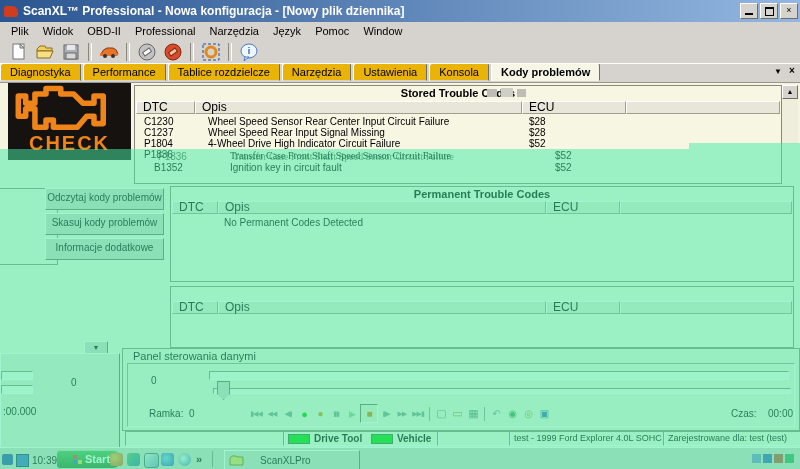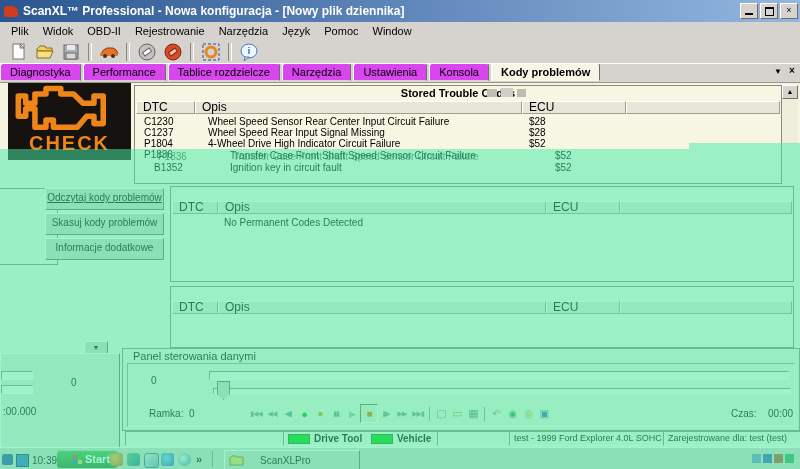--- a/index.html
+++ b/index.html
@@ -23,42 +23,42 @@
   .menu-item{padding:13px 7px;}
 
   
   #toolbar{left:0;top:40px;width:800px;height:23px;display:flex;align-items:center;padding-left:6px;
     border-bottom:1px solid #fff;}
   .tool-btn{width:24px;height:20px;display:flex;align-items:center;justify-content:center;margin:0 1px;}
   .tool-sep{width:2px;height:18px;border-left:1px solid #8a887c;border-right:1px solid #fff;margin:0 4px;}
 
   
   #tabbar{left:0;top:63px;width:800px;height:19px;}
-  .tab{display:inline-block;height:14px;padding:2px 9px 0;margin-right:2px;background:#d946ef;
+  .tab{display:inline-block;height:14px;padding:2px 9px 0;margin-right:2px;background:#eab308;
     border:1px solid;border-color:#fff #6e6e64 #d6d3ce #fff;border-radius:3px 3px 0 0;vertical-align:bottom;}
   .tab.active{background:#f6f5e6;font-weight:bold;border-bottom-color:#f6f5e6;}
   #tab-menu-arrow{left:774px;top:67px;font-size:8px;}
   #tab-close{left:789px;top:65px;font-size:10px;font-weight:bold;}
 
   
   #content{left:0;top:82px;width:800px;height:365px;background:#f5f4e1;border-top:1px solid #9a988a;}
 
   
   #check-light{left:8px;top:0px;width:123px;height:77px;background:#151210;text-align:center;}
   #check-label{color:#ef8418;font-weight:bold;font-size:20px;letter-spacing:2px;line-height:1;}
 
   
   .code-panel{background:#f7f6e3;border:1px solid #8a887a;}
   .panel-title{position:absolute;left:0;top:1px;width:100%;text-align:center;font-weight:bold;font-size:11px;}
   .hdr-row{position:absolute;left:1px;right:1px;top:15px;height:13px;background:#e8e6d8;}
   .hdr-cell{position:absolute;top:0;height:11px;border:1px solid;border-color:#fff #a09e8e #a09e8e #fff;
     padding-left:6px;font-size:12px;line-height:11px;}
   .row-text{position:absolute;font-size:10px;white-space:nowrap;}
   .glitch{text-shadow:14px 2px 0 rgba(40,60,40,.8);}
-  .glitch2{text-shadow:3px 1px 0 rgba(40,70,50,.7);}
+  .glitch2{text-shadow:3px 1px 0 rgba(40,70,50,.7);font-family:Liberation Serif, serif;}
   .artifact{position:absolute;background:#bdbdb5;}
 
   
   .action-btn{position:absolute;left:45px;width:117px;height:20px;font-size:10px;text-align:center;line-height:18px;}
 
   
   .scroll-btn{text-align:center;font-size:7px;line-height:12px;}
 
   
   #data-panel{left:122px;top:265px;width:676px;height:81px;background:#f1f0de;border:1px solid #8a887a;}
@@ -120,21 +120,21 @@
           <span></span>
         </div>
       <div class="win-btn raised">×</div>
     </div>
   </div>
 
   <div id="menubar" class="abs">
     <span class="menu-item">Plik</span>
     <span class="menu-item">Widok</span>
     <span class="menu-item">OBD-II</span>
-    <span class="menu-item">Rejestrowanie</span>
+    <span class="menu-item">Professional</span>
     <span class="menu-item">Narzędzia</span>
     <span class="menu-item">Język</span>
     <span class="menu-item">Pomoc</span>
     <span class="menu-item">Window</span>
   </div>
 
   <div id="toolbar" class="abs">
     <div class="tool-btn">
       <svg width="16" height="18">
           <rect x="2" y="1" width="11" height="15" fill="#fff" stroke="#777"></rect>
@@ -245,25 +245,26 @@
         <span class="row-text" style="left:420px;top:76px;">$52</span>
       </div>
     </div>
 
     <div class="abs" style="left:782px;top:2px;width:16px;height:59px;background:#efeddc;">
       <div class="raised scroll-btn" style="height:12px;">▲</div>
     </div>
 
     <div class="abs" style="left:0;top:105px;width:57px;height:75px;border:1px solid #8a887a;border-left:none;"></div>
 
-    <div class="action-btn raised" style="top:105px;text-decoration:underline;">Odczytaj kody problemów</div>
+    <div class="action-btn raised" style="top:105px;">Odczytaj kody problemów</div>
     <div class="action-btn raised" style="top:130px;">Skasuj kody problemów</div>
     <div class="action-btn raised" style="top:155px;">Informacje dodatkowe</div>
 
     <div class="abs code-panel" style="left:170px;top:103px;width:622px;height:94px;">
+      <div class="panel-title">Permanent Trouble Codes</div>
       <div class="hdr-row" style="top:14px;">
         <div class="hdr-cell" style="left:0;width:38px;">DTC</div>
         <div class="hdr-cell" style="left:46px;width:320px;">Opis</div>
         <div class="hdr-cell" style="left:374px;width:66px;">ECU</div>
         <div class="hdr-cell" style="left:448px;width:164px;"></div>
       </div>
       <span class="row-text" style="left:53px;top:30px;">No Permanent Codes Detected</span>
     </div>
 
     <div class="abs code-panel" style="left:170px;top:203px;width:622px;height:60px;">

